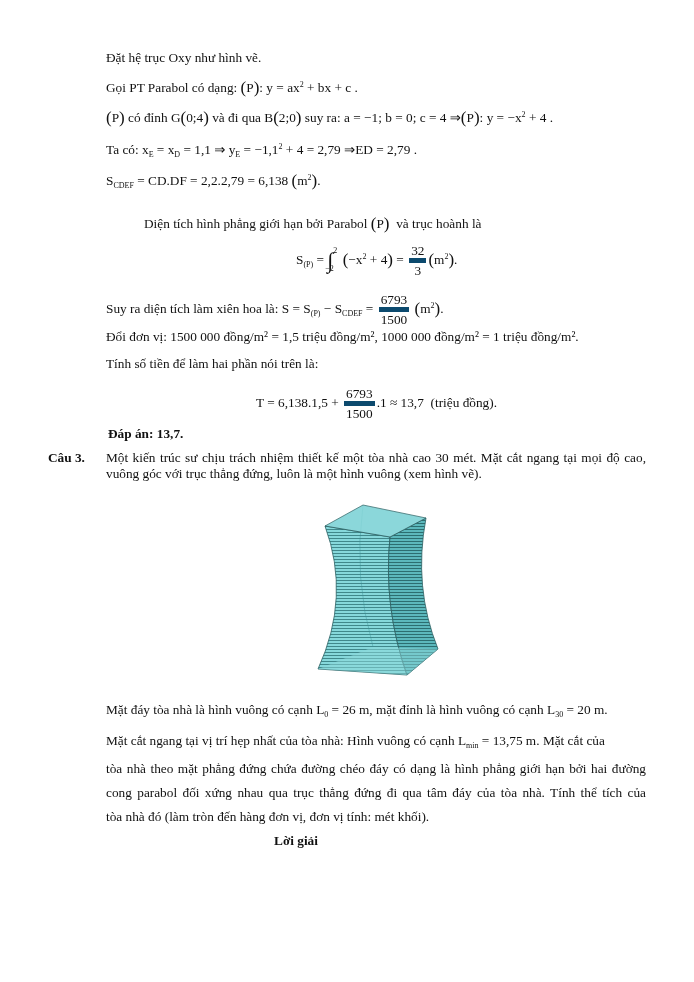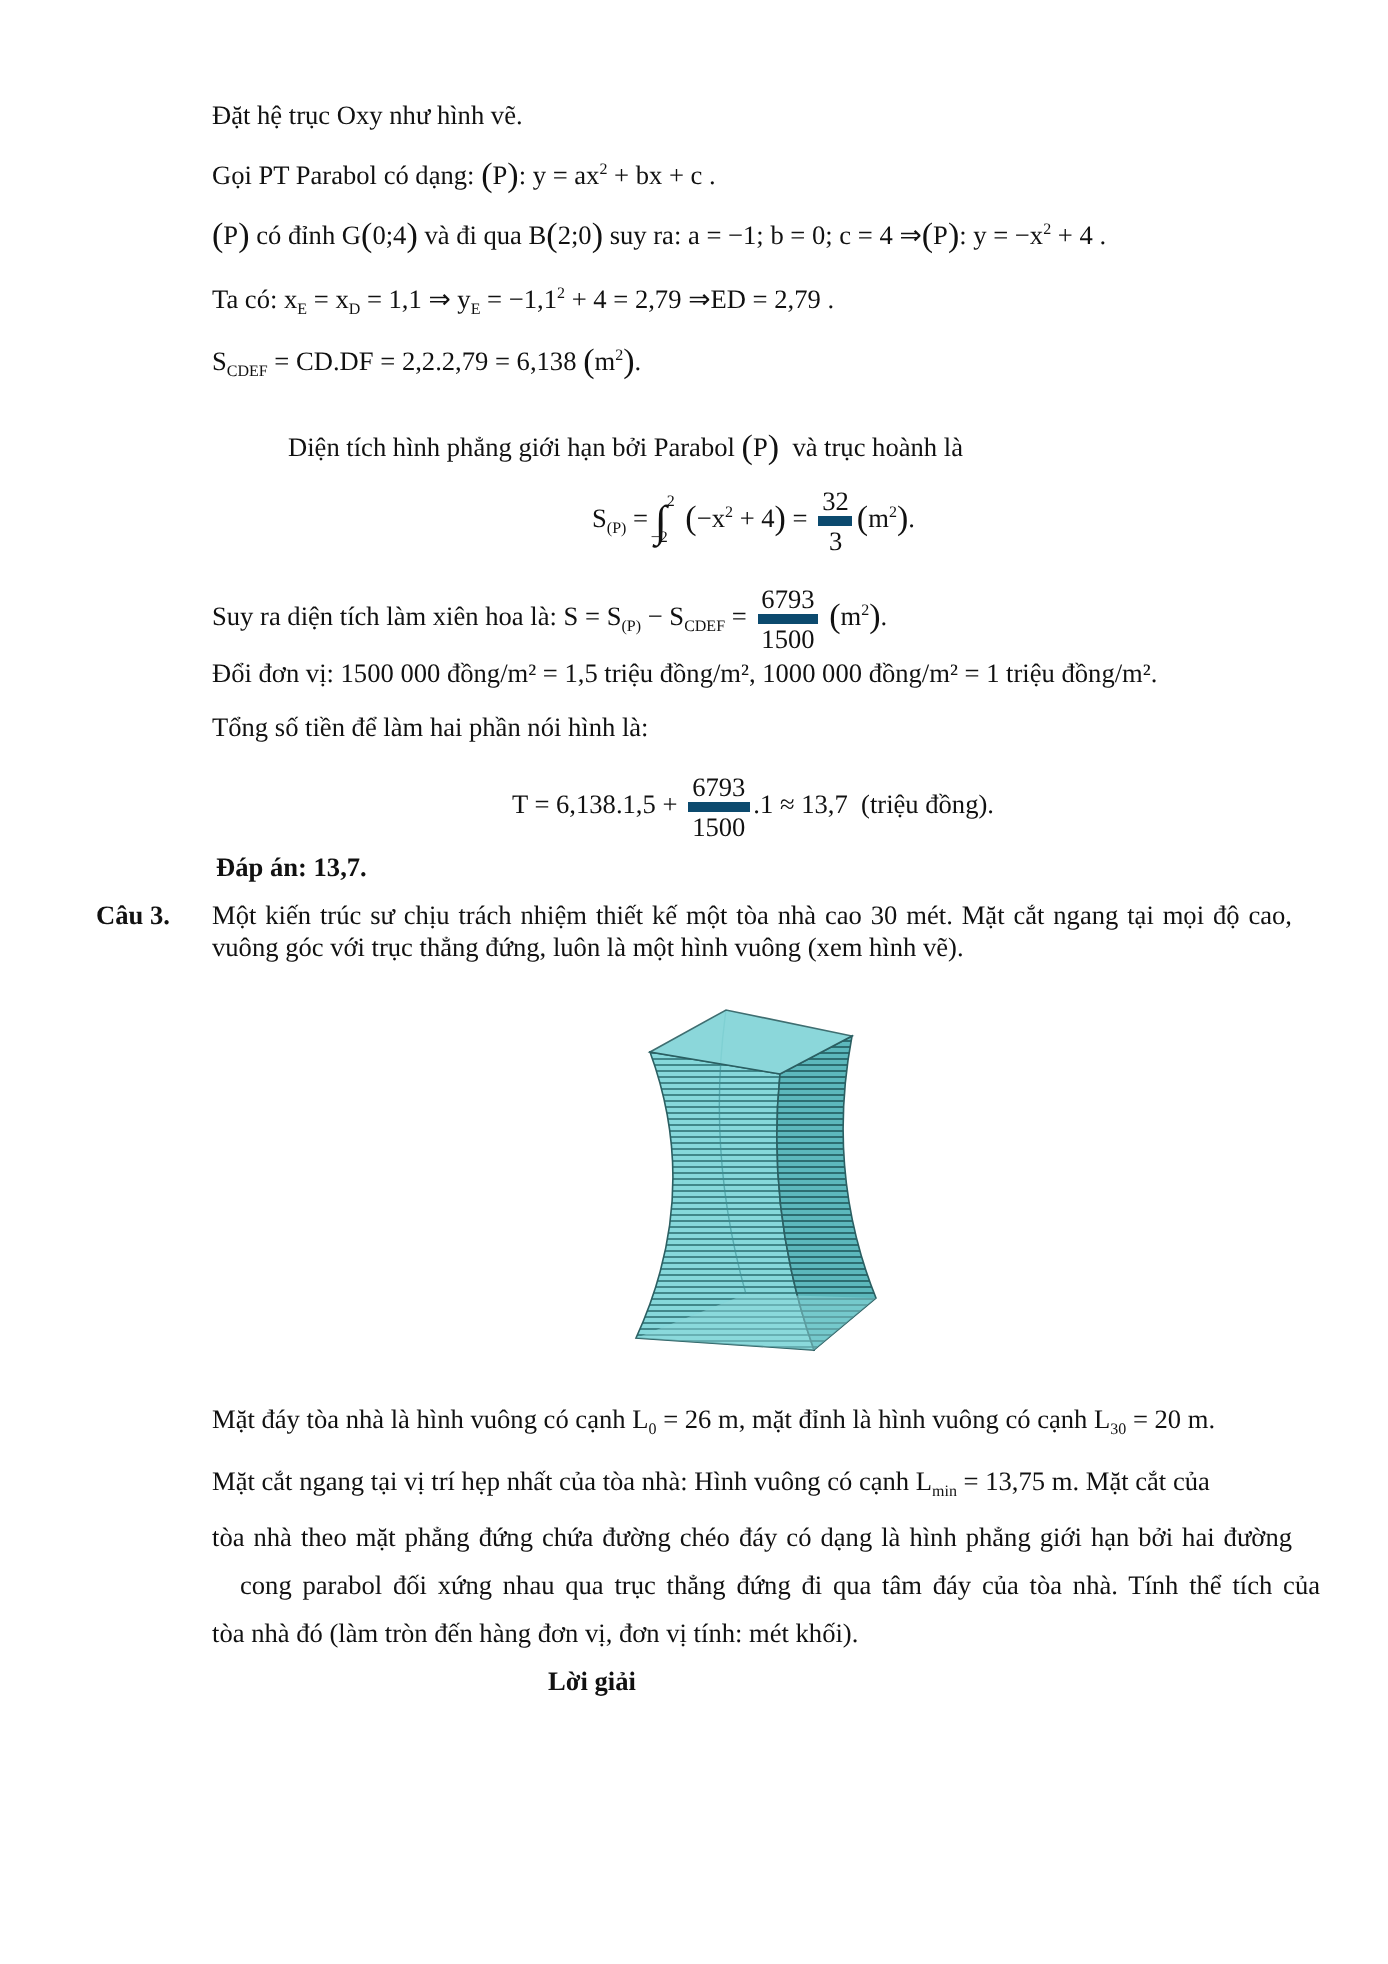--- a/index.html
+++ b/index.html
@@ -78,21 +78,21 @@
 <div class="line" style="left:106px;top:292px;">
   <span>Suy ra diện tích làm xiên hoa là:</span>
   <span class="m">S = S</span><sub class="m">(P)</sub><span class="m"> − S</span><sub class="m">CDEF</sub>
   =
   <span class="frac"><span class="num">6793</span><span class="den">1500</span></span>
   <span class="paren">(</span><span>m</span><sup>2</sup><span class="paren">)</span><span>.</span>
 </div>
 
 <div class="line" style="left:106px;top:329px;">Đổi đơn vị: 1500 000 đồng/m² = 1,5 triệu đồng/m², 1000 000 đồng/m² = 1 triệu đồng/m².</div>
 
-<div class="line" style="left:106px;top:356px;">Tổng số tiền để làm hai phần nói hình là:</div>
+<div class="line" style="left:106px;top:356px;">Tính số tiền để làm hai phần nói trên là:</div>
 
 <div class="line" style="left:256px;top:386px;">
   <span class="m">T</span><span> = 6,138.1,5 + </span><span class="frac"><span class="num">6793</span><span class="den">1500</span></span><span>.1 ≈ 13,7</span>
   &nbsp;<span>(triệu đồng).</span>
 </div>
 
 <div class="line bold" style="left:108px;top:426px;">Đáp án: 13,7.</div>
 
 <div class="line bold" style="left:48px;top:450px;">Câu 3.</div>
 <div class="line just" style="left:106px;top:450px;width:540px;">Một kiến trúc sư chịu trách nhiệm thiết kế một tòa nhà cao 30 mét. Mặt cắt ngang tại mọi độ cao,</div>
@@ -125,16 +125,16 @@
   <span class="m">L</span><sub>0</sub><span> = 26 m,</span>
   <span>mặt đỉnh là hình vuông có cạnh</span>
   <span class="m">L</span><sub>30</sub><span> = 20 m.</span>
 </div>
 <div class="line" style="left:106px;top:733px;">
   <span>Mặt cắt ngang tại vị trí hẹp nhất của tòa nhà: Hình vuông có cạnh</span>
   <span class="m">L</span><sub class="m">min</sub><span> = 13,75 m.</span>
   <span>Mặt cắt của</span>
 </div>
 <div class="line just" style="left:106px;top:761px;width:540px;">tòa nhà theo mặt phẳng đứng chứa đường chéo đáy có dạng là hình phẳng giới hạn bởi hai đường</div>
-<div class="line just" style="left:120px;top:785px;width:540px;">cong parabol đối xứng nhau qua trục thẳng đứng đi qua tâm đáy của tòa nhà. Tính thể tích của</div>
+<div class="line just" style="left:106px;top:785px;width:540px;">cong parabol đối xứng nhau qua trục thẳng đứng đi qua tâm đáy của tòa nhà. Tính thể tích của</div>
 <div class="line" style="left:106px;top:809px;">tòa nhà đó (làm tròn đến hàng đơn vị, đơn vị tính: mét khối).</div>
 
 <div class="line bold center" style="top:833px;">Lời giải</div>
 
 </body></html>

